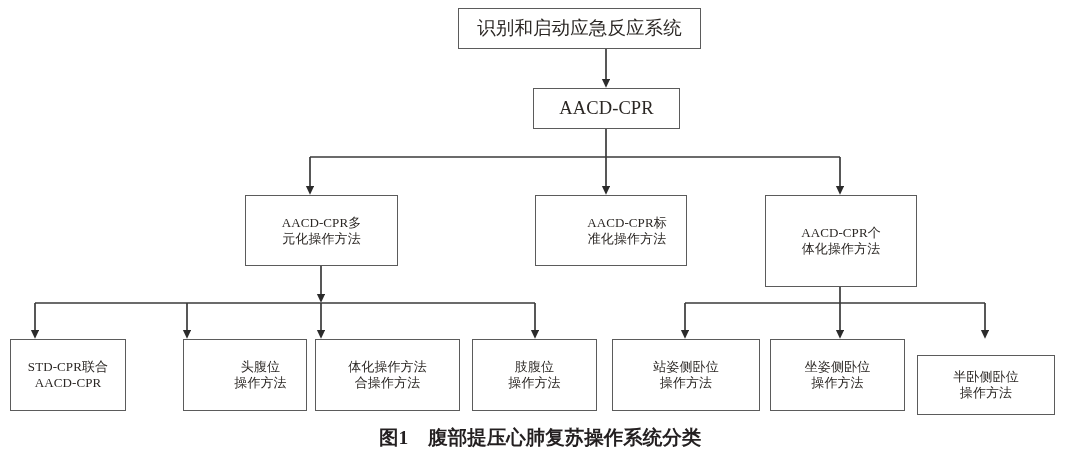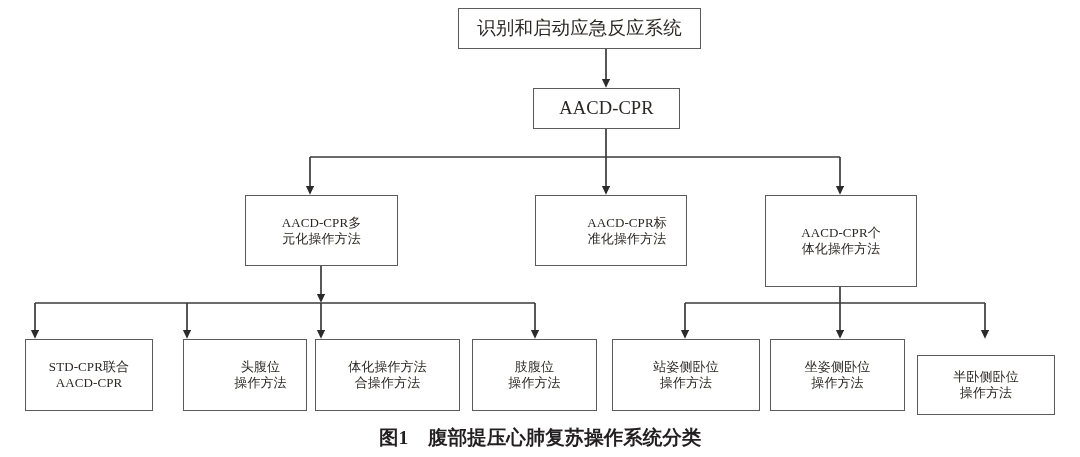--- a/index.html
+++ b/index.html
@@ -78,21 +78,21 @@
 
   <div class="nodebox" style="left: 533px; top: 88px; width: 147px; height: 41px;">AACD-CPR</div>
 
   <div class="nodebox small" style="left: 245px; top: 195px; width: 153px; height: 71px;">AACD-CPR多
 元化操作方法</div>
   <div class="nodebox small" style="left: 535px; top: 195px; width: 152px; height: 71px; padding-left: 32px;">AACD-CPR标
 准化操作方法</div>
   <div class="nodebox small" style="left: 765px; top: 195px; width: 152px; height: 92px;">AACD-CPR个
 体化操作方法</div>
 
-  <div class="nodebox small" style="left: 25px; top: 339px; width: 128px; height: 72px;">STD-CPR联合
+  <div class="nodebox small" style="left: 10px; top: 339px; width: 116px; height: 72px;">STD-CPR联合
 AACD-CPR</div>
   <div class="nodebox small" style="left: 183px; top: 339px; width: 124px; height: 72px; padding-left: 31px;">头腹位
 操作方法</div>
   <div class="nodebox small" style="left: 315px; top: 339px; width: 145px; height: 72px;">体化操作方法
 合操作方法</div>
   <div class="nodebox small" style="left: 472px; top: 339px; width: 125px; height: 72px;">肢腹位
 操作方法</div>
   <div class="nodebox small" style="left: 612px; top: 339px; width: 148px; height: 72px;">站姿侧卧位
 操作方法</div>
   <div class="nodebox small" style="left: 770px; top: 339px; width: 135px; height: 72px;">坐姿侧卧位

